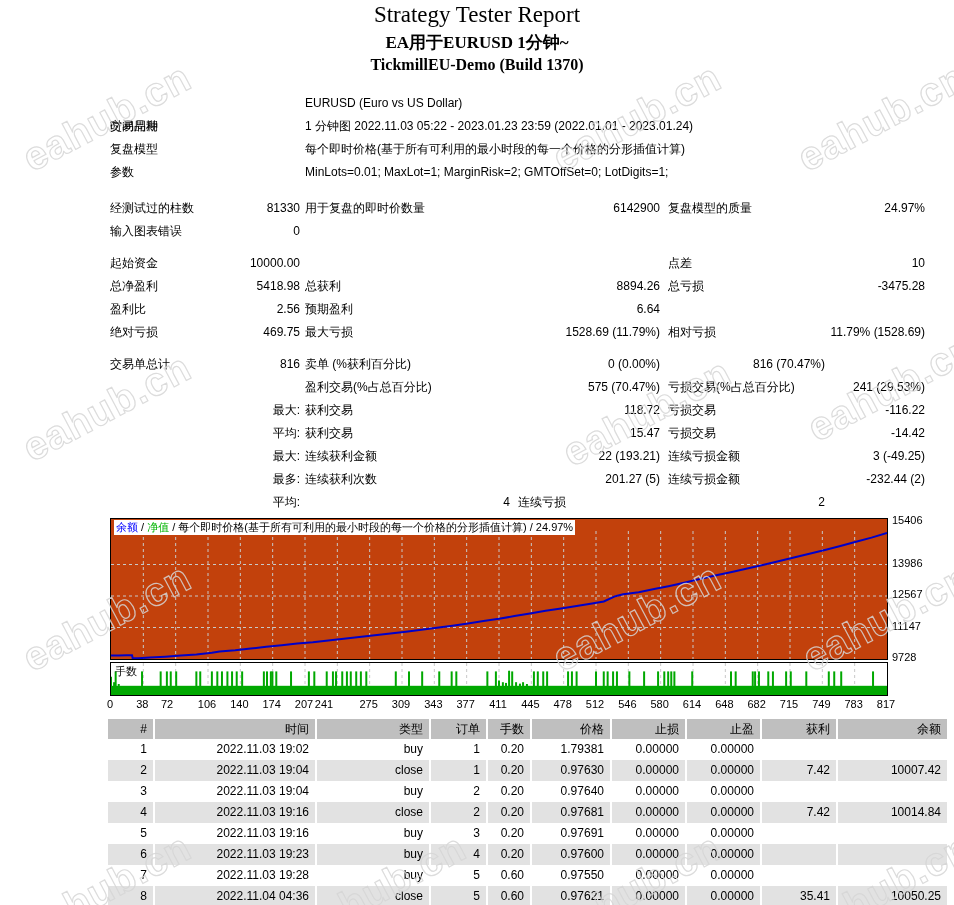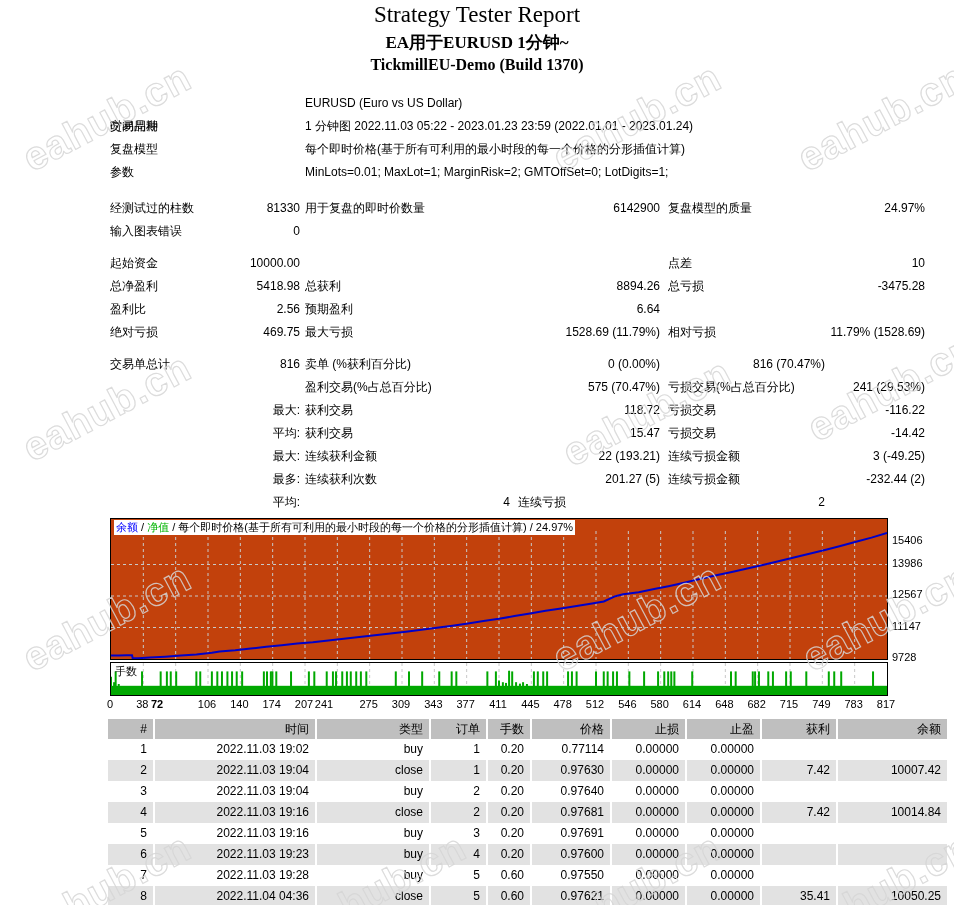--- a/index.html
+++ b/index.html
@@ -211,21 +211,21 @@
         <line x1="679" y1="12" x2="679" y2="140" stroke="#c8c8c8" stroke-width="1" stroke-dasharray="3,3"></line>
         <line x1="711.3333333333334" y1="12" x2="711.3333333333334" y2="140" stroke="#c8c8c8" stroke-width="1" stroke-dasharray="3,3"></line>
         <line x1="743.6666666666666" y1="12" x2="743.6666666666666" y2="140" stroke="#c8c8c8" stroke-width="1" stroke-dasharray="3,3"></line>
         <line x1="0" y1="45.51275954984942" x2="776" y2="45.51275954984942" stroke="#c8c8c8" stroke-width="1" stroke-dasharray="3,3"></line>
         <line x1="0" y1="77.00110952607386" x2="776" y2="77.00110952607386" stroke="#c8c8c8" stroke-width="1" stroke-dasharray="3,3"></line>
         <line x1="0" y1="108.51165002377556" x2="776" y2="108.51165002377556" stroke="#c8c8c8" stroke-width="1" stroke-dasharray="3,3"></line>
         <polyline points="0.0,136.4 7.8,136.5 15.5,136.3 21.0,136.2 21.7,139.3 27.2,139.2 38.8,138.6 54.3,137.7 69.8,136.6 85.4,135.5 100.9,133.7 108.6,132.4 124.2,131.3 139.7,129.5 155.2,127.8 170.7,126.2 186.2,124.6 201.8,123.3 217.3,121.5 232.8,119.8 248.3,118.0 263.8,116.2 279.4,114.4 294.9,112.7 310.4,110.7 325.9,108.7 341.4,106.7 357.0,104.5 372.5,102.0 388.0,99.8 403.5,97.1 419.0,94.5 434.6,91.8 450.1,89.4 465.6,86.9 481.1,84.5 492.8,82.5 504.4,77.2 512.2,75.2 527.7,73.2 543.2,70.1 558.7,66.9 574.2,63.4 589.8,59.8 605.3,56.3 620.8,53.0 636.3,49.6 651.8,46.1 667.4,42.3 682.9,38.5 698.4,34.8 713.9,31.0 729.4,27.0 745.0,22.8 760.5,18.6 776.0,14.0" fill="none" stroke="#0000c8" stroke-width="2"></polyline>
       </svg>
   </div>
   <div id="ylabels">
-      <div class="ylabel" style="top: 534px;">15406</div>
+      <div class="ylabel" style="top: 514px;">15406</div>
       <div class="ylabel" style="top: 556.513px;">13986</div>
       <div class="ylabel" style="top: 588.001px;">12567</div>
       <div class="ylabel" style="top: 619.512px;">11147</div>
       <div class="ylabel" style="top: 651px;">9728</div>
     </div>
 
   <div id="lots-chart">
     <div id="lots-label">手数</div>
     <svg id="lots-svg" width="776" height="32" viewBox="0 0 776 32" preserveAspectRatio="none">
         <line x1="32.333333333333336" y1="0" x2="32.333333333333336" y2="32" stroke="#c8c8c8" stroke-width="1" stroke-dasharray="3,3"></line>
@@ -337,21 +337,21 @@
         <line x1="717.8000000000001" y1="30" x2="717.8000000000001" y2="8.400000000000002" stroke="#00a800" stroke-width="2"></line>
         <line x1="723.2320000000001" y1="30" x2="723.2320000000001" y2="8.400000000000002" stroke="#00a800" stroke-width="2"></line>
         <line x1="730.216" y1="30" x2="730.216" y2="8.400000000000002" stroke="#00a800" stroke-width="2"></line>
         <line x1="762.032" y1="30" x2="762.032" y2="8.400000000000002" stroke="#00a800" stroke-width="2"></line>
       </svg>
   </div>
 
   <div id="xaxis">
       <span class="xlabel" style="left: 0px;">0</span>
       <span class="xlabel" style="left: 32.3333px;">38</span>
-      <span class="xlabel" style="left: 47px; font-weight: bold;">72</span>
+      <span class="xlabel" style="left: 57px;">72</span>
       <span class="xlabel" style="left: 97px;">106</span>
       <span class="xlabel" style="left: 129.333px;">140</span>
       <span class="xlabel" style="left: 161.667px;">174</span>
       <span class="xlabel" style="left: 194px;">207</span>
       <span class="xlabel" style="left: 214px;">241</span>
       <span class="xlabel" style="left: 258.667px;">275</span>
       <span class="xlabel" style="left: 291px;">309</span>
       <span class="xlabel" style="left: 323.333px;">343</span>
       <span class="xlabel" style="left: 355.667px;">377</span>
       <span class="xlabel" style="left: 388px;">411</span>
@@ -381,21 +381,21 @@
         <div class="cell">止盈</div>
         <div class="cell">获利</div>
         <div class="cell">余额</div>
       </div>
       <div class="trow">
         <div class="cell">1</div>
         <div class="cell">2022.11.03 19:02</div>
         <div class="cell">buy</div>
         <div class="cell">1</div>
         <div class="cell">0.20</div>
-        <div class="cell">0.77114</div>
+        <div class="cell">1.79381</div>
         <div class="cell">0.00000</div>
         <div class="cell">0.00000</div>
         <div class="cell"></div>
         <div class="cell"></div>
       </div>
       <div class="trow even">
         <div class="cell">2</div>
         <div class="cell">2022.11.03 19:04</div>
         <div class="cell">close</div>
         <div class="cell">1</div>

